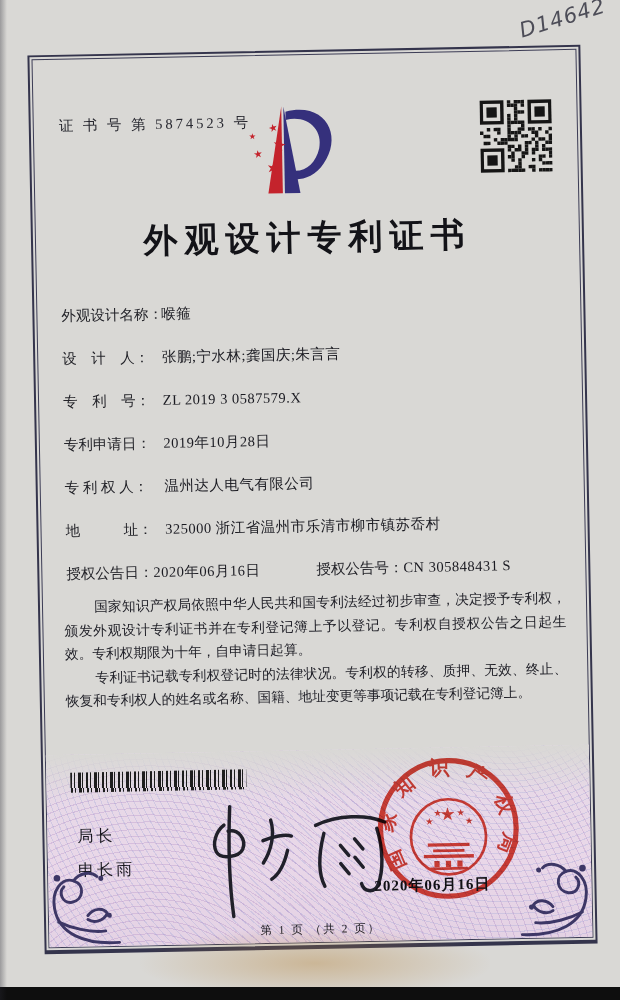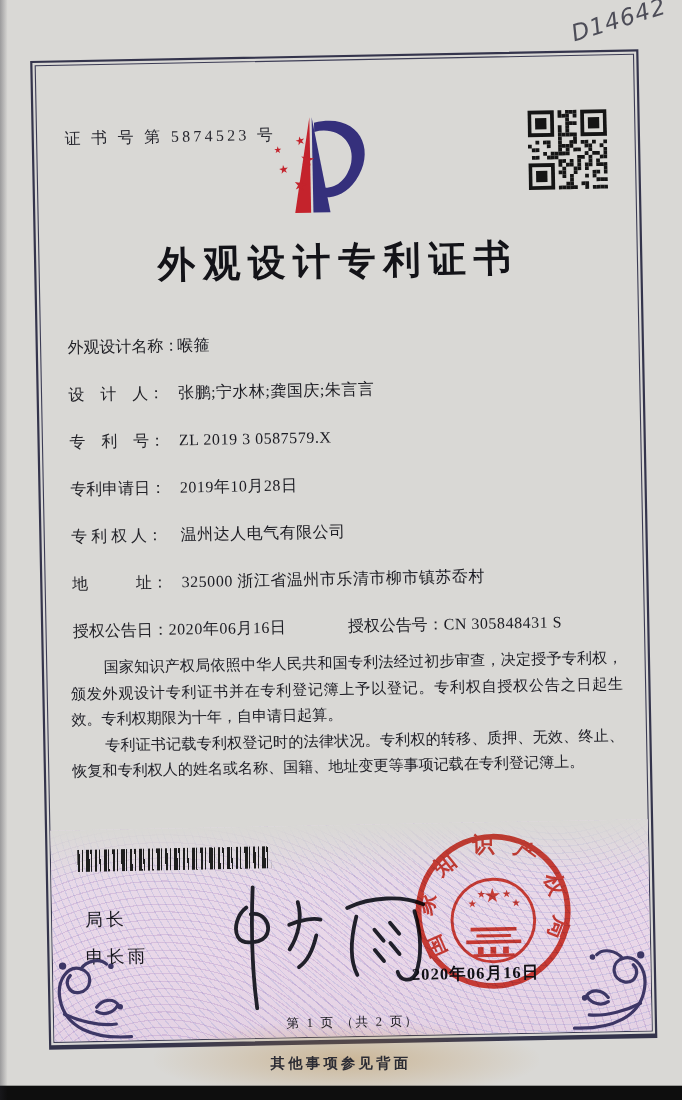--- a/index.html
+++ b/index.html
@@ -327,15 +327,14 @@
           <path d="M44,52 C50,44 60,44 64,50 C60,58 50,60 44,56"></path>
         </g>
         <circle cx="13" cy="13" r="3.4" fill="#3d3766"></circle>
         <circle cx="58" cy="14" r="2.6" fill="#3d3766"></circle>
         <circle cx="66" cy="52" r="2.6" fill="#3d3766"></circle>
       </svg>
     </div>
   </div>
 
   <div class="smudge"></div>
-  <div class="back-note">其他事项参见背面</div>
   <div class="band"></div>
 </div>
 
 </body></html>

